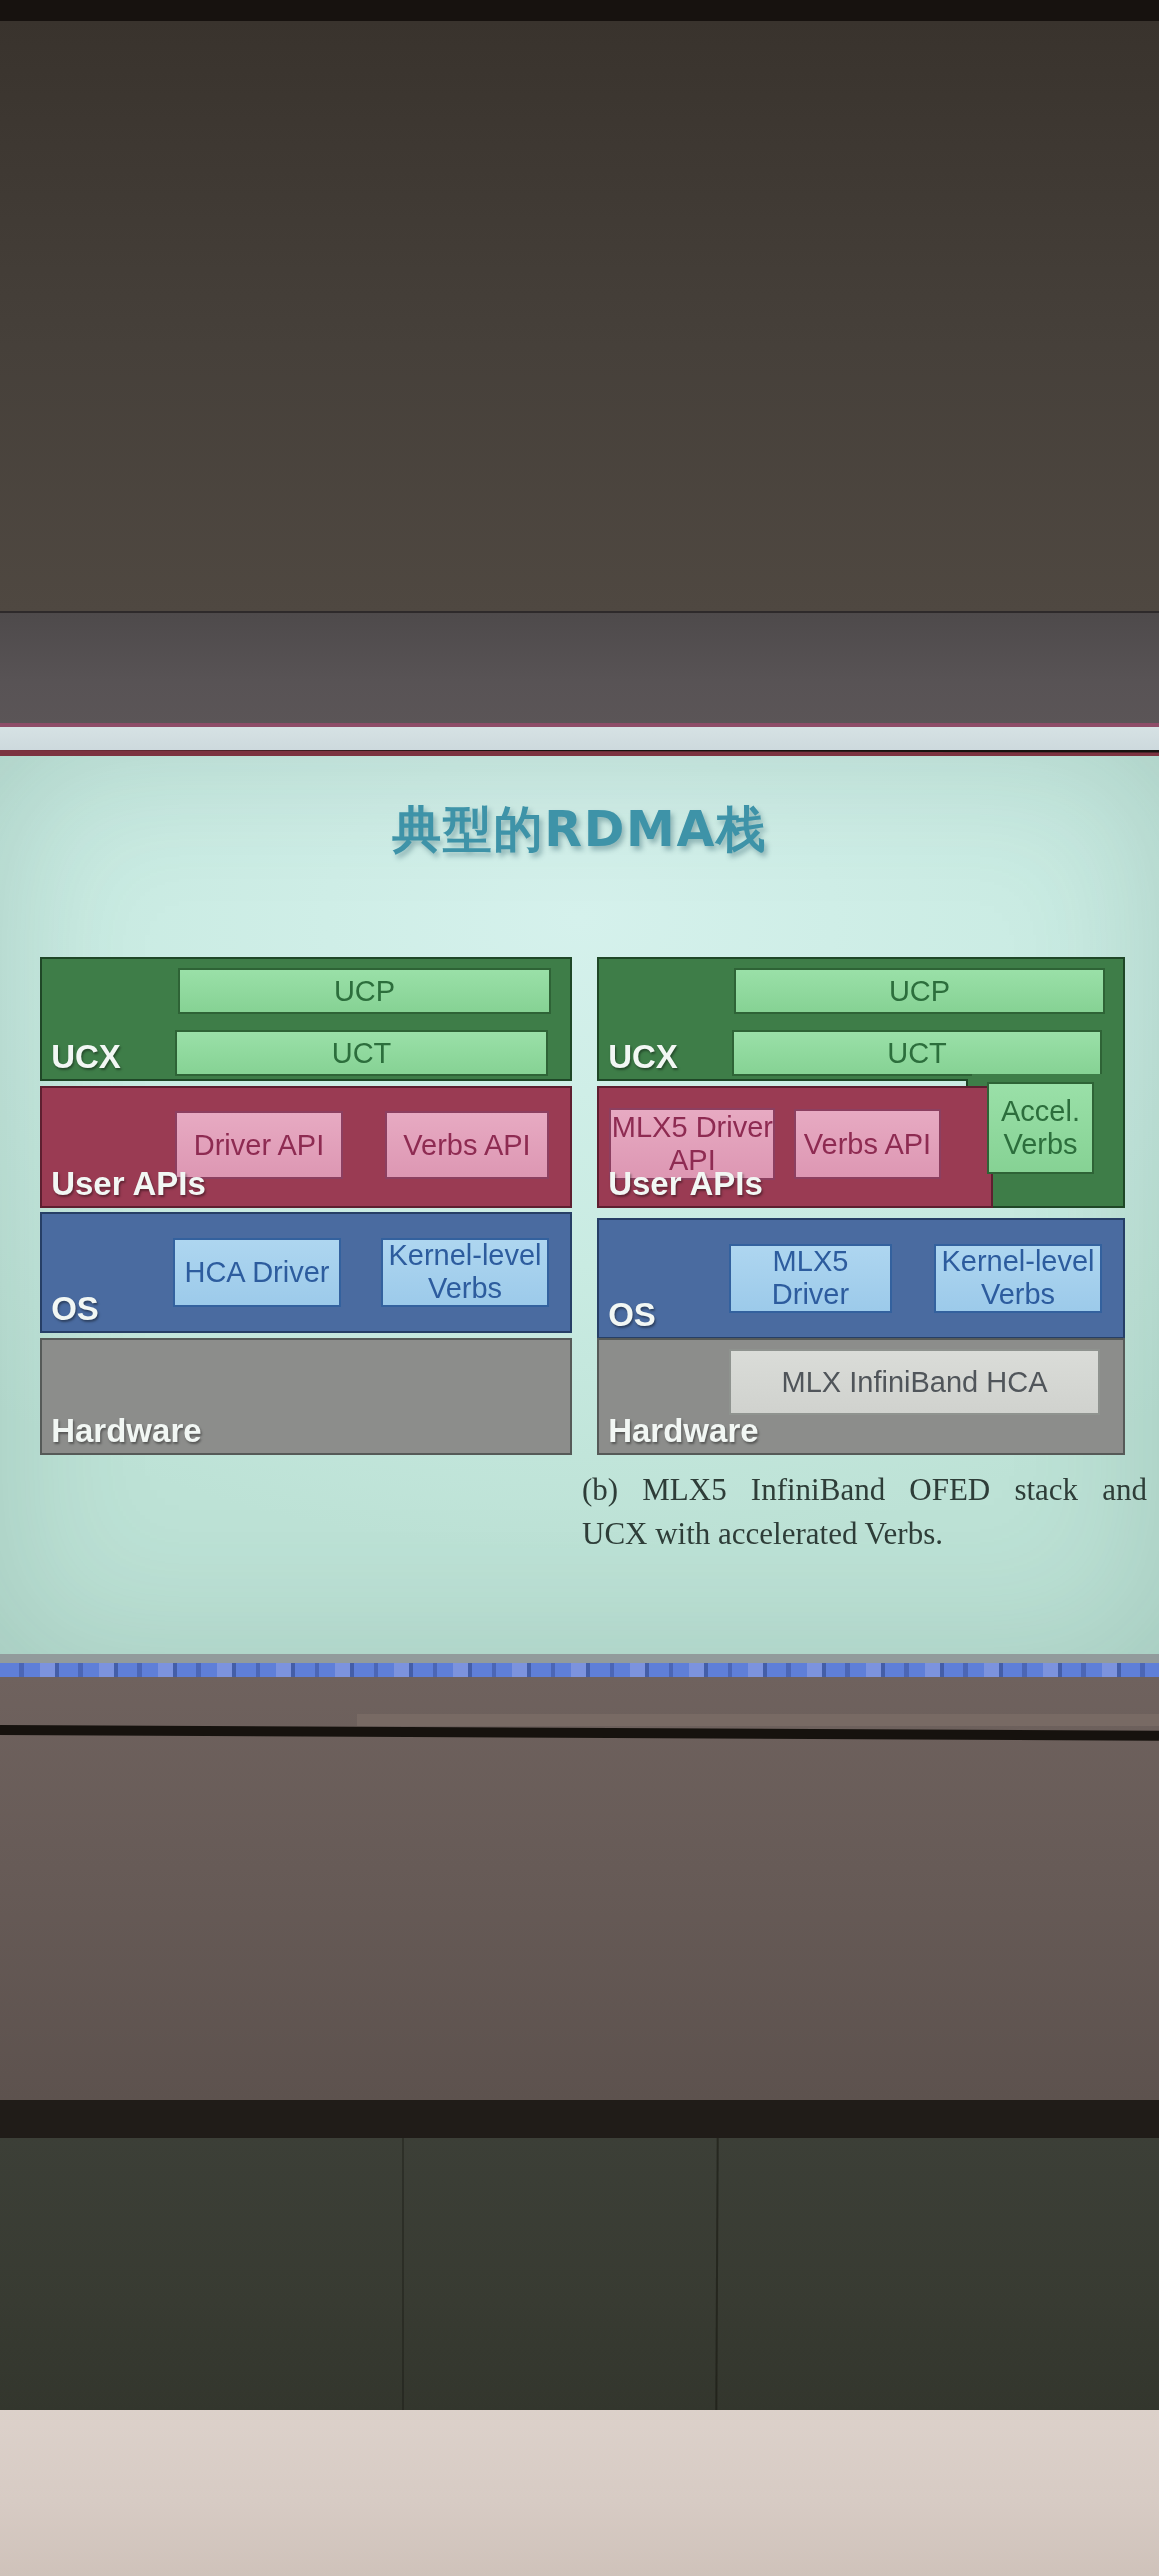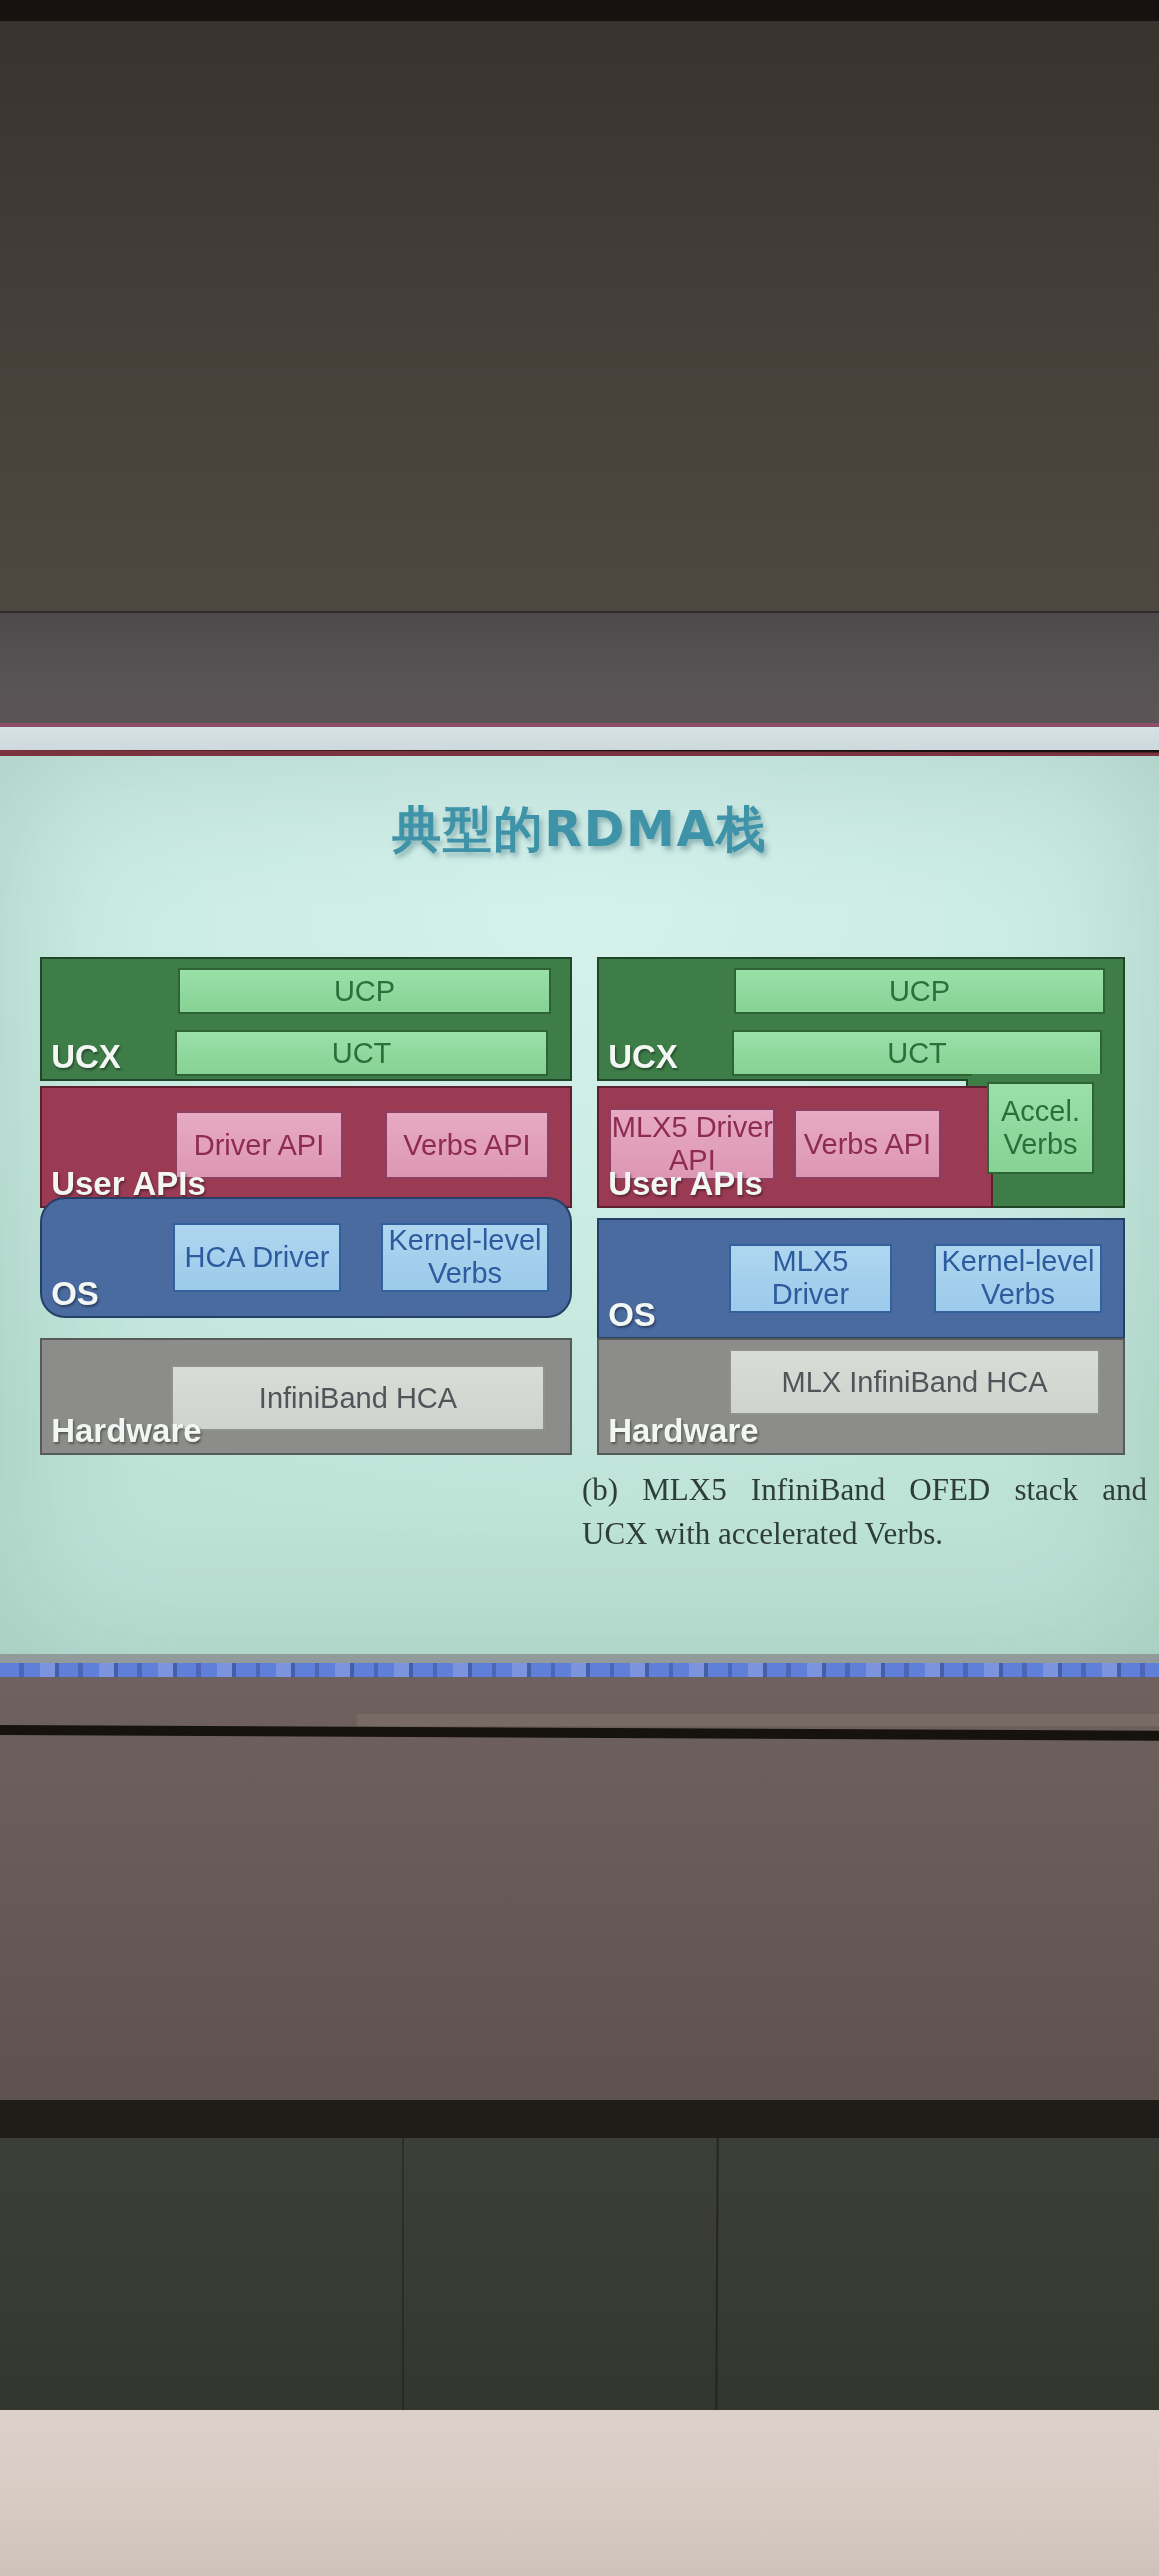--- a/index.html
+++ b/index.html
@@ -58,21 +58,21 @@
   .ibox{position:absolute;box-sizing:border-box;display:flex;align-items:center;justify-content:center;
         text-align:center;font-size:29px;line-height:33px;}
   .ibox.lgreen{background:linear-gradient(180deg,#9ae0a8,#86d294);border:2.3px solid #2e6336;color:var(--green_text,#2c6e3c);}
   .ibox.pink{background:linear-gradient(180deg,#e7aac2,#dd97b3);border:2.3px solid #8c3f60;color:var(--pink_text,#8e2b52);}
   .ibox.lblue{background:linear-gradient(180deg,#aed6f0,#9ccaea);border:2.3px solid #33619e;color:var(--blue_text,#2d5c9e);}
   .ibox.lgray{background:linear-gradient(180deg,#dadcd8,#d0d2ce);border:2.3px solid #8f938f;color:var(--gray_text,#50555a);}
 
   
   .a-ucx{left:0;top:0;width:532px;height:124px;}
   .a-user{left:0;top:129px;width:532px;height:122px;}
-  .a-os{left:0;top:240px;width:532px;height:121px;border-radius:25px;}
+  .a-os{left:0;top:255px;width:532px;height:121px;}
   .a-hw{left:0;top:381px;width:532px;height:117px;}
   .a-ucp{left:136px;top:9.2px;width:373px;height:46px;}
   .a-uct{left:133px;top:71px;width:373px;height:46px;}
   .a-driver{left:133px;top:23px;width:168px;height:68px;}
   .a-verbs{left:343px;top:23px;width:164px;height:68px;}
   .a-hca{left:131px;top:23.6px;width:168px;height:69px;}
   .a-kverbs{left:339px;top:23.6px;width:168px;height:69px;}
   .a-ibhca{left:129px;top:25px;width:374px;height:66px;}
 
   
@@ -127,21 +127,20 @@
           <div class="ibox pink a-driver">Driver API</div>
           <div class="ibox pink a-verbs">Verbs API</div>
           <div class="layer-label">User APIs</div>
         </div>
         <div class="layer blue a-os">
           <div class="ibox lblue a-hca">HCA Driver</div>
           <div class="ibox lblue a-kverbs">Kernel-level Verbs</div>
           <div class="layer-label">OS</div>
         </div>
         <div class="layer gray a-hw">
-          <div class="ibox lgray a-ibhca">InfiniBand HCA</div>
           <div class="layer-label">Hardware</div>
         </div>
       </div>
 
       <div class="diagram b">
         <div class="layer green b-ucx">
           <div class="ibox lgreen b-ucp">UCP</div>
           <div class="ibox lgreen b-uct">UCT</div>
           <div class="layer-label">UCX</div>
         </div>

